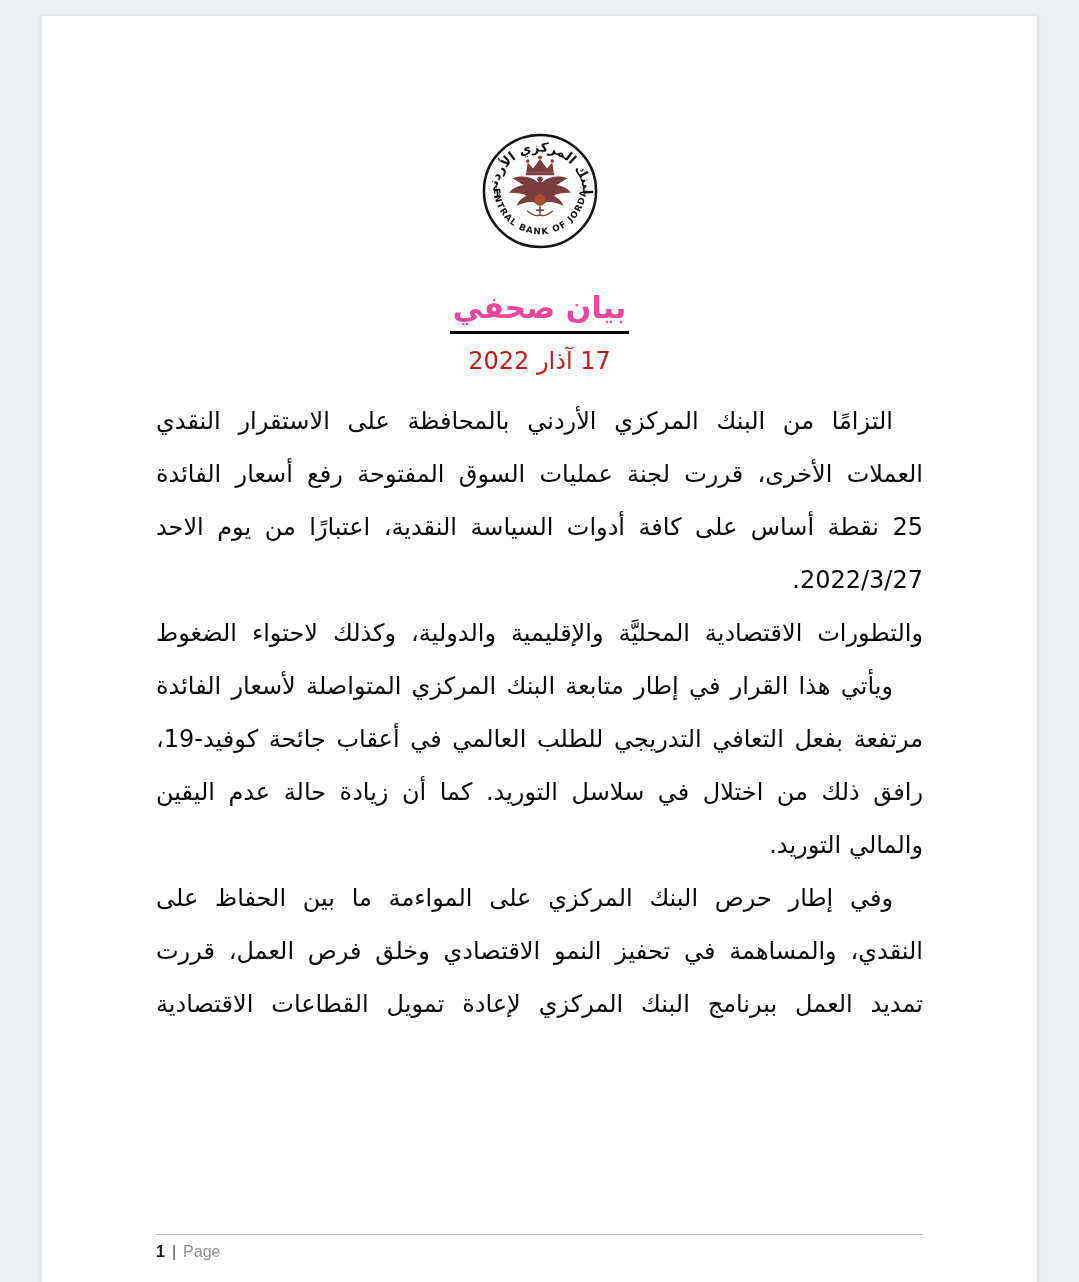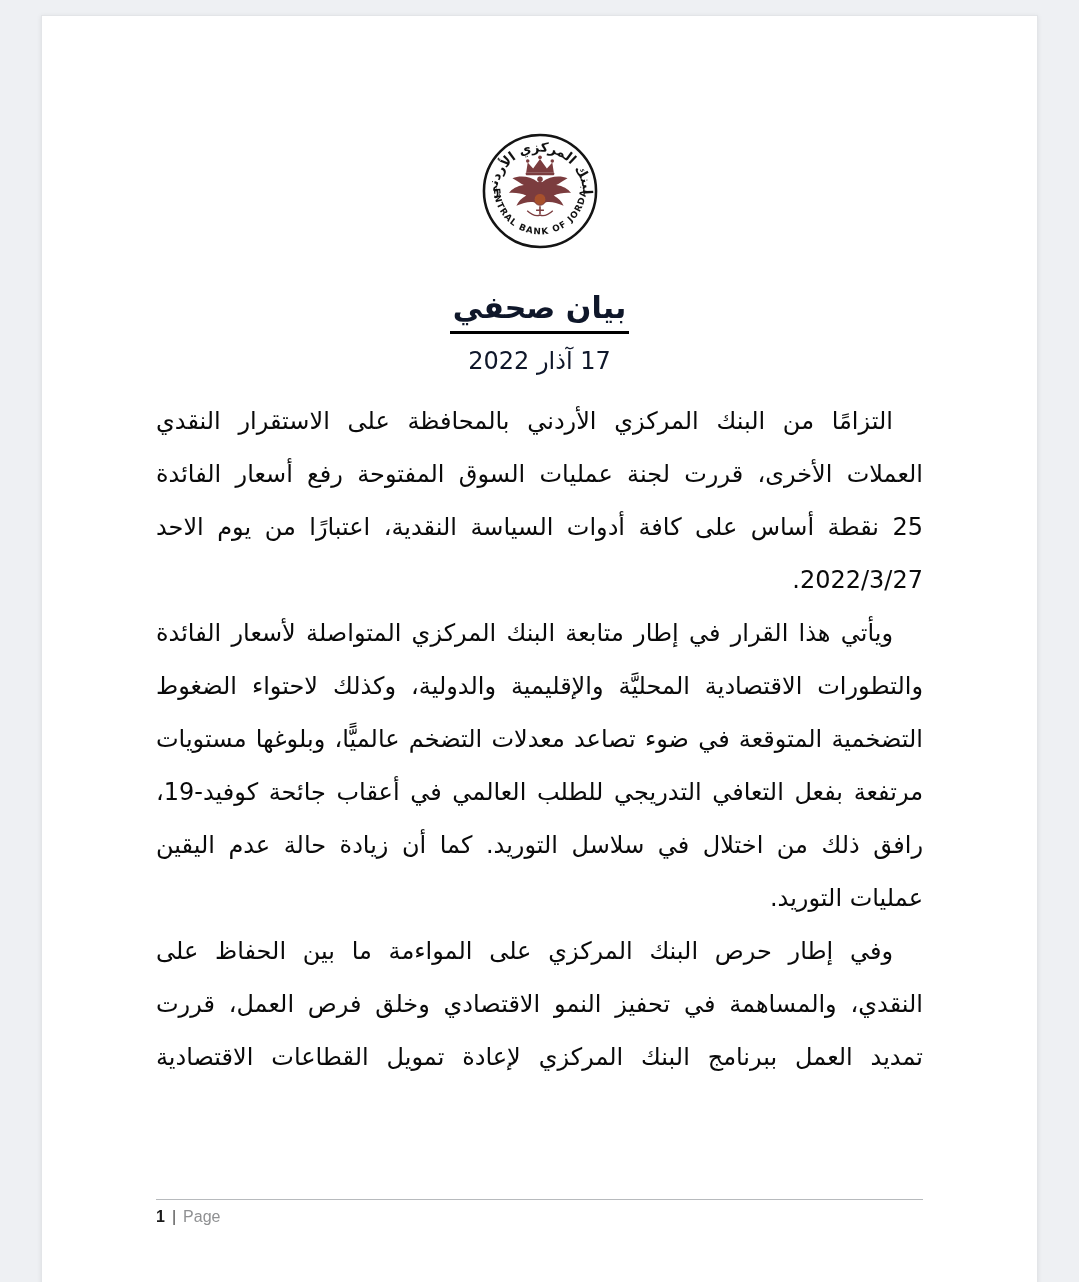--- a/index.html
+++ b/index.html
@@ -23,33 +23,33 @@
   .logo {
     width: 118px; height: 118px;
     margin: 116px auto 0 auto;
   }
   .logo svg { width: 118px; height: 118px; display: block; }
   .doc-title {
     margin: 40px 0 0 0;
     text-align: center;
     font-size: 30px;
     font-weight: bold;
-    color: #0f172a;
+    color: #ec4899;
     direction: rtl;
   }
   .doc-title .title-text {
     display: inline-block;
     border-bottom: 3px solid #000;
     padding: 0 3px 6px 3px;
   }
   .doc-date {
     margin-top: 13px;
     text-align: center;
     font-size: 24px;
-    color: #0f172a;
+    color: #b91c1c;
     direction: rtl;
   }
   .content {
     width: 767px;
     margin: 20px 116px 0 114px;
   }
   .para { margin: 0; }
   .line {
     direction: rtl;
     text-align: justify;
@@ -58,21 +58,21 @@
     line-height: 53px;
     height: 53px;
     overflow: hidden;
     color: #0a0a0a;
   }
   .line.first { text-indent: 30px; }
   .line.last { text-align-last: right; }
   .line .bold { font-weight: normal; }
   .footer {
     position: absolute;
-    left: 114px; top: 1183px;
+    left: 114px; top: 1218px;
     width: 767px;
   }
   .footer-rule {
     border-top: 1px solid #b7babd;
     height: 0;
   }
   .footer-text {
     margin-top: 8px;
     direction: ltr;
     text-align: left;
@@ -135,26 +135,25 @@
     <div class="doc-date">17 آذار 2022</div>
 
     <div class="content" id="content">
         <div class="para">
           <div class="line first"><span>التزامًا من البنك المركزي الأردني بالمحافظة على الاستقرار النقدي والمالي في</span></div>
           <div class="line"><span>العملات الأخرى، قررت لجنة عمليات السوق المفتوحة رفع أسعار الفائدة بمقدار</span></div>
           <div class="line"><span class="bold">25</span><span> نقطة أساس على كافة أدوات السياسة النقدية، اعتبارًا من يوم الاحد الموافق</span></div>
           <div class="line last"><span>2022/3/27.</span></div>
         </div>
         <div class="para">
+          <div class="line"><span>والتطورات الاقتصادية المحليَّة والإقليمية والدولية، وكذلك لاحتواء الضغوط</span></div>
           <div class="line first"><span>ويأتي هذا القرار في إطار متابعة البنك المركزي المتواصلة لأسعار الفائدة</span></div>
-          <div class="line"><span>والتطورات الاقتصادية المحليَّة والإقليمية والدولية، وكذلك لاحتواء الضغوط</span></div>
-          <div class="line"><span>التضخمية المتوقعة في ضوء تصاعد معدلات التضخم عالميًّا، وبلوغها مستويات</span></div>
           <div class="line"><span>مرتفعة بفعل التعافي التدريجي للطلب العالمي في أعقاب جائحة كوفيد-19، وما</span></div>
           <div class="line"><span>رافق ذلك من اختلال في سلاسل التوريد. كما أن زيادة حالة عدم اليقين الناجمة عن</span></div>
-          <div class="line last"><span>عمليات التوريد.</span></div>
+          <div class="line last"><span>والمالي التوريد.</span></div>
         </div>
         <div class="para">
           <div class="line first"><span>وفي إطار حرص البنك المركزي على المواءمة ما بين الحفاظ على الاستقرار</span></div>
           <div class="line"><span>النقدي، والمساهمة في تحفيز النمو الاقتصادي وخلق فرص العمل، قررت اللجنة</span></div>
           <div class="line"><span>تمديد العمل ببرنامج البنك المركزي لإعادة تمويل القطاعات الاقتصادية الحيوية،</span></div>
         </div>
       </div>
 
     <div class="footer">
       <div class="footer-rule"></div>

